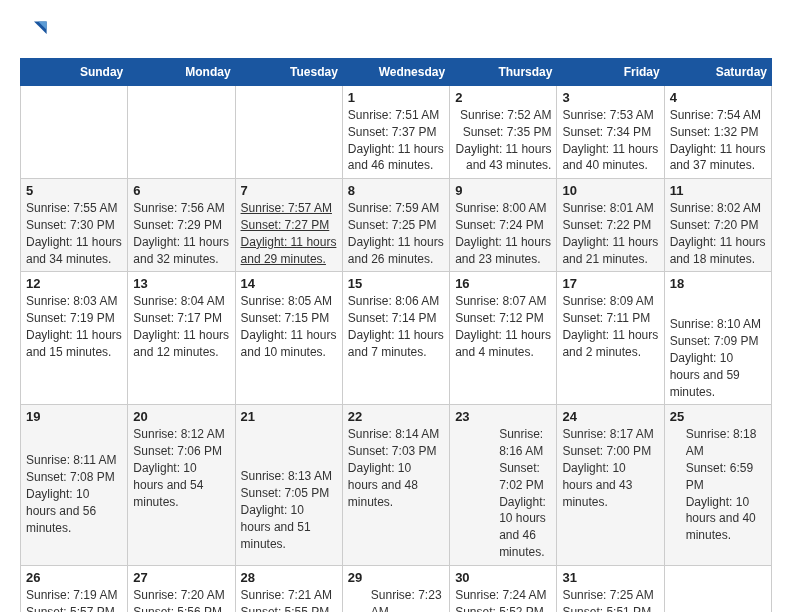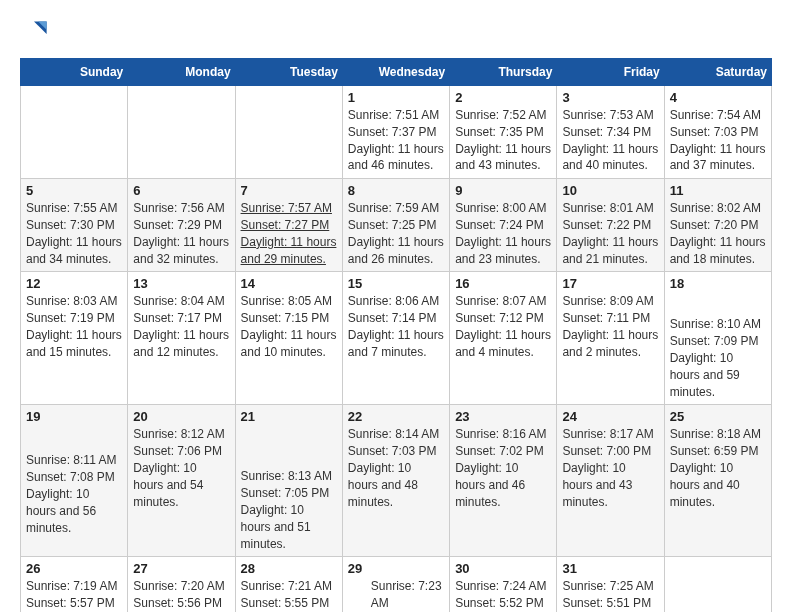--- a/index.html
+++ b/index.html
@@ -125,34 +125,34 @@
         <td class="empty-cell"></td>
         <td class="empty-cell"></td>
         <td>
           <div class="day-number">1</div>
           <div class="day-info" style="white-space: pre-line;">Sunrise: 7:51 AM
 Sunset: 7:37 PM
 Daylight: 11 hours and 46 minutes.</div>
         </td>
         <td>
           <div class="day-number">2</div>
-          <div class="day-info" style="white-space: pre-line;">Sunrise: 7:52 AM
+          <div class="day-info" style="white-space: pre-line; text-align: right;">Sunrise: 7:52 AM
 Sunset: 7:35 PM
 Daylight: 11 hours and 43 minutes.</div>
         </td>
         <td>
           <div class="day-number">3</div>
           <div class="day-info" style="white-space: pre-line;">Sunrise: 7:53 AM
 Sunset: 7:34 PM
 Daylight: 11 hours and 40 minutes.</div>
         </td>
         <td>
           <div class="day-number">4</div>
           <div class="day-info" style="white-space: pre-line;">Sunrise: 7:54 AM
-Sunset: 7:03 PM
+Sunset: 1:32 PM
 Daylight: 11 hours and 37 minutes.</div>
         </td>
       </tr>
       <tr>
         <td>
           <div class="day-number">5</div>
           <div class="day-info" style="white-space: pre-line;">Sunrise: 7:55 AM
 Sunset: 7:30 PM
 Daylight: 11 hours and 34 minutes.</div>
         </td>
@@ -257,33 +257,33 @@
 Daylight: 10 hours and 51 minutes.</div>
         </td>
         <td>
           <div class="day-number">22</div>
           <div class="day-info" style="white-space: pre-line;">Sunrise: 8:14 AM
 Sunset: 7:03 PM
 Daylight: 10 hours and 48 minutes.</div>
         </td>
         <td>
           <div class="day-number">23</div>
-          <div class="day-info" style="white-space: pre-line;">Sunrise: 8:16 AM
+          <div class="day-info" style="white-space: pre-line; margin-left: 44px;">Sunrise: 8:16 AM
 Sunset: 7:02 PM
 Daylight: 10 hours and 46 minutes.</div>
         </td>
         <td>
           <div class="day-number">24</div>
           <div class="day-info" style="white-space: pre-line;">Sunrise: 8:17 AM
 Sunset: 7:00 PM
 Daylight: 10 hours and 43 minutes.</div>
         </td>
         <td>
           <div class="day-number">25</div>
-          <div class="day-info" style="white-space: pre-line;">Sunrise: 8:18 AM
+          <div class="day-info" style="white-space: pre-line; margin-left: 16px;">Sunrise: 8:18 AM
 Sunset: 6:59 PM
 Daylight: 10 hours and 40 minutes.</div>
         </td>
       </tr>
       <tr>
         <td>
           <div class="day-number">26</div>
           <div class="day-info" style="white-space: pre-line;">Sunrise: 7:19 AM
 Sunset: 5:57 PM
 Daylight: 10 hours and 38 minutes.</div>

